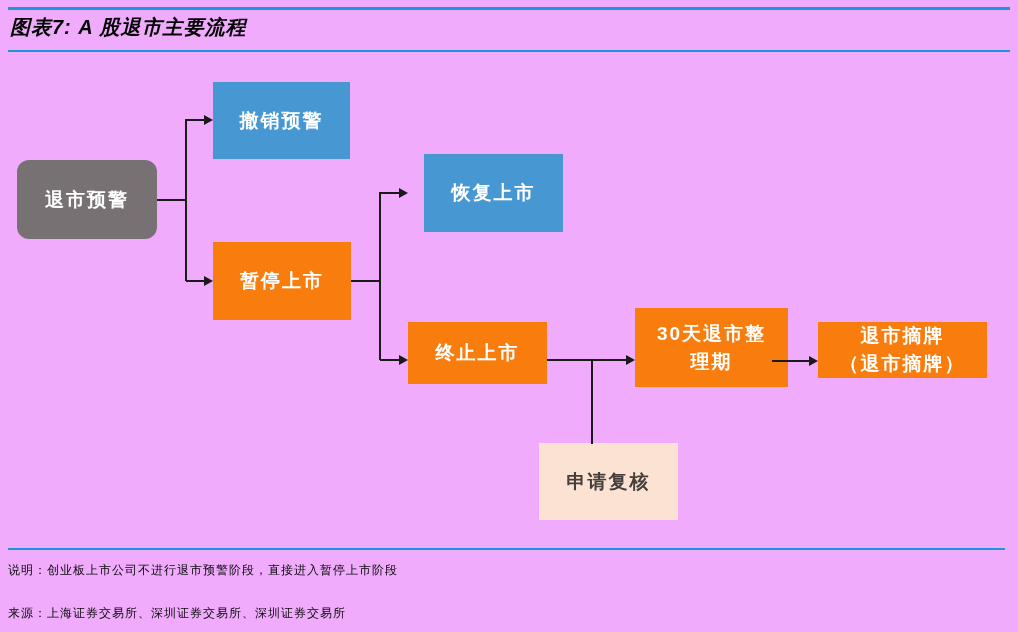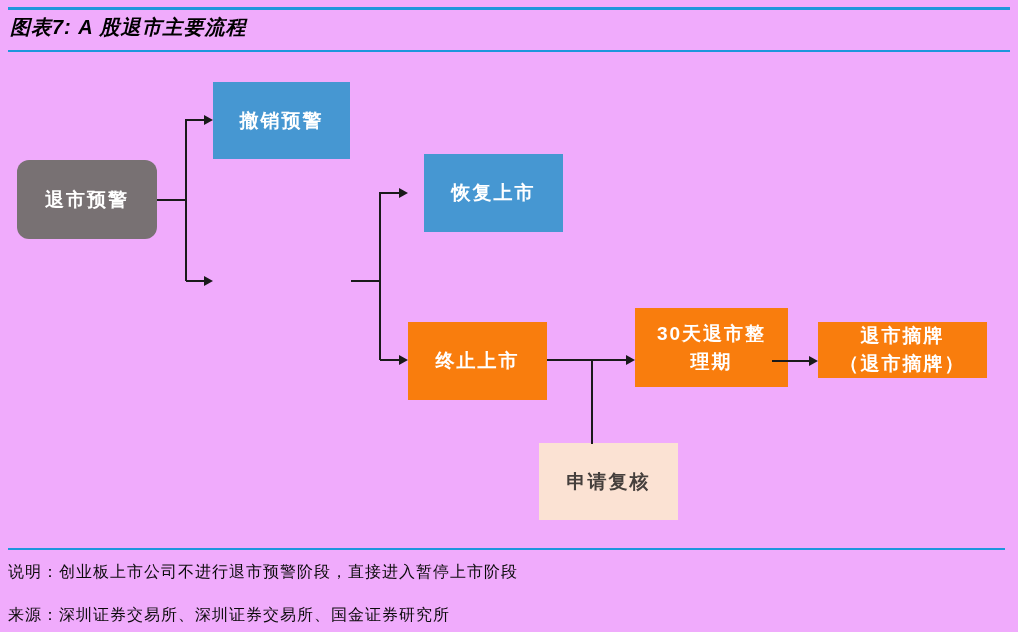--- a/index.html
+++ b/index.html
@@ -30,21 +30,21 @@
   }
   .c-gray   { background:#787173; }
   .c-blue   { background:#4697D2; }
   .c-orange { background:#F97D0D; }
   .c-pink   { background:#FBE2D3; color:#453F3C; }
 
   .n-delisting-warning { left:17px;  top:160px; width:140px; height:79px;border-radius:12px; }
   .n-revoke-warning    { left:213px; top:82px;  width:137px; height:77px; }
   .n-suspend-listing   { left:213px; top:242px; width:138px; height:78px; }
   .n-resume-listing    { left:424px; top:154px; width:139px; height:78px; }
-  .n-terminate-listing { left:408px; top:322px; width:139px; height:78px; }
+  .n-terminate-listing { left:408px; top:322px; width:139px; height:62px; }
   .n-delisting-period  { left:635px; top:308px; width:153px; height:79px; padding:0 13px; }
   .n-delist-transfer   { left:818px; top:322px; width:169px; height:56px; }
   .n-apply-review      { left:521px; top:443px; width:139px; height:77px;margin-left:18px; }
 
   .hline { position:absolute; height:1.5px; background:#1A1A1A; }
   .vline { position:absolute; width:1.5px;  background:#1A1A1A; }
   .arrow-right {
     position:absolute; width:0; height:0;
     border-top:5px solid transparent; border-bottom:5px solid transparent;
     border-left:9px solid #1A1A1A;
@@ -65,39 +65,42 @@
 
   .a1 { left:204px; top:115px; }
   .a2 { left:204px; top:276px; }
   .a3 { left:399px; top:188px; }
   .a4 { left:399px; top:355px; }
   .a5 { left:626px; top:355px; }
   .a6 { left:809px; top:356px; }
 
   .footer-text {
     position:absolute; left:8px;
-    font-size:16px; color:#0A0A0A; letter-spacing:1px; white-space:nowrap;
+    font-size:12px; color:#0A0A0A; letter-spacing:1px; white-space:nowrap;
   }
   .note   { top:562px; }
   .source { top:605px; }
 </style>
 </head>
 <body>
 
 <div class="page">
 
   <div class="rule rule-top"></div>
   <div class="title">图表7: A 股退市主要流程</div>
   <div class="rule rule-mid"></div>
 
   <div class="node c-gray n-delisting-warning">
     <span>退市预警</span>
   </div>
   <div class="node c-blue n-revoke-warning">
     <span>撤销预警</span>
+  </div>
+  <div class="node c-orange n-suspend-listing">
+    <span>暂停上市</span>
   </div>
   <div class="node c-blue n-resume-listing">
     <span>恢复上市</span>
   </div>
   <div class="node c-orange n-terminate-listing">
     <span>终止上市</span>
   </div>
   <div class="node c-orange n-delisting-period">
     <span>30天退市整理期</span>
   </div>
@@ -122,15 +125,15 @@
   <div class="hline h6"></div>
   <div class="arrow-right a4"></div>
   <div class="hline h7"></div>
   <div class="arrow-right a5"></div>
   <div class="vline v3"></div>
   <div class="hline h8"></div>
   <div class="arrow-right a6"></div>
 
   <div class="rule rule-bottom"></div>
   <div class="footer-text note">说明：创业板上市公司不进行退市预警阶段，直接进入暂停上市阶段</div>
-  <div class="footer-text source">来源：深圳证券交易所、深圳证券交易所、国金证券研究所</div>
+  <div class="footer-text source">来源：上海证券交易所、深圳证券交易所、深圳证券交易所</div>
 
 </div>
 
 </body></html>

